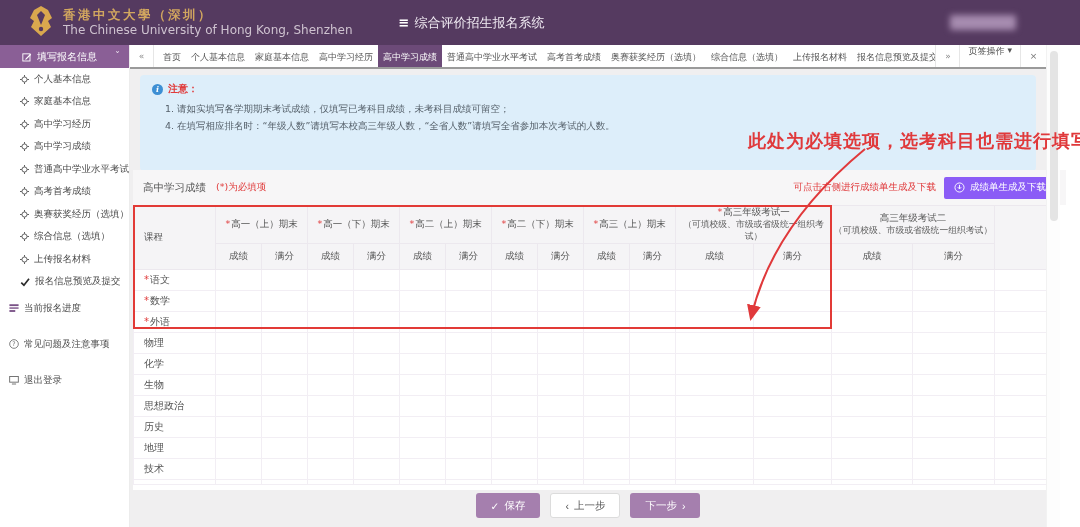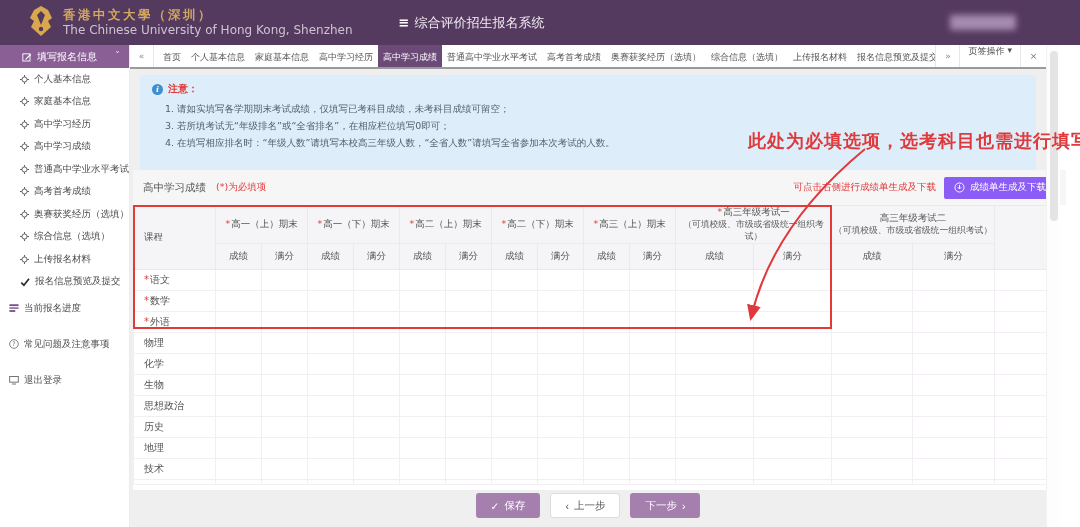--- a/index.html
+++ b/index.html
@@ -261,21 +261,20 @@
 
   <main class="content">
 
     <section class="notice">
       <div class="notice-head">
         <span class="info-icon">i</span>
         <span>注意：</span>
       </div>
       <div class="notice-lines" id="notice-lines">
           <p>1. 请如实填写各学期期末考试成绩，仅填写已考科目成绩，未考科目成绩可留空；</p>
-          <p>3. 若所填考试无“年级排名”或“全省排名”，在相应栏位填写0即可；</p>
           <p>4. 在填写相应排名时：“年级人数”请填写本校高三年级人数，“全省人数”请填写全省参加本次考试的人数。</p>
         </div>
     </section>
 
     <div class="annotation">此处为必填选项，选考科目也需进行填写</div>
 
     <section class="card">
       <div class="card-head">
         <span class="card-title">高中学习成绩</span>
         <span class="req-note">(*)为必填项</span>

